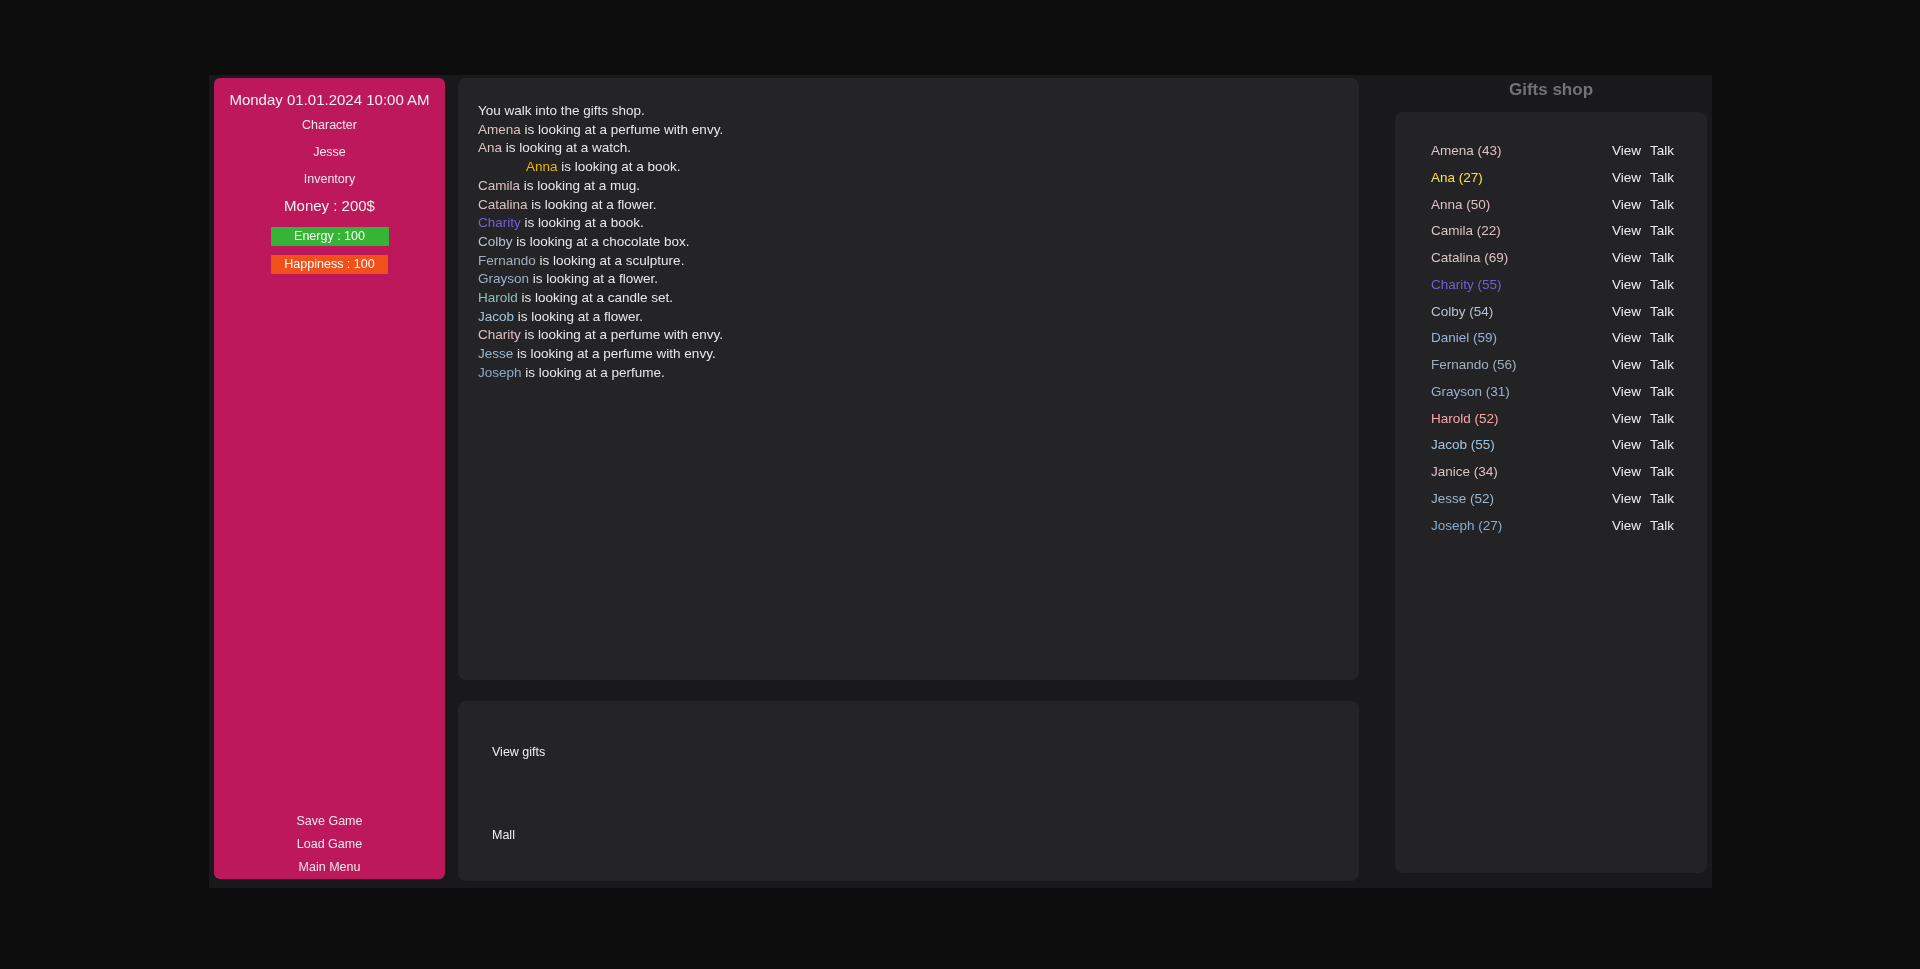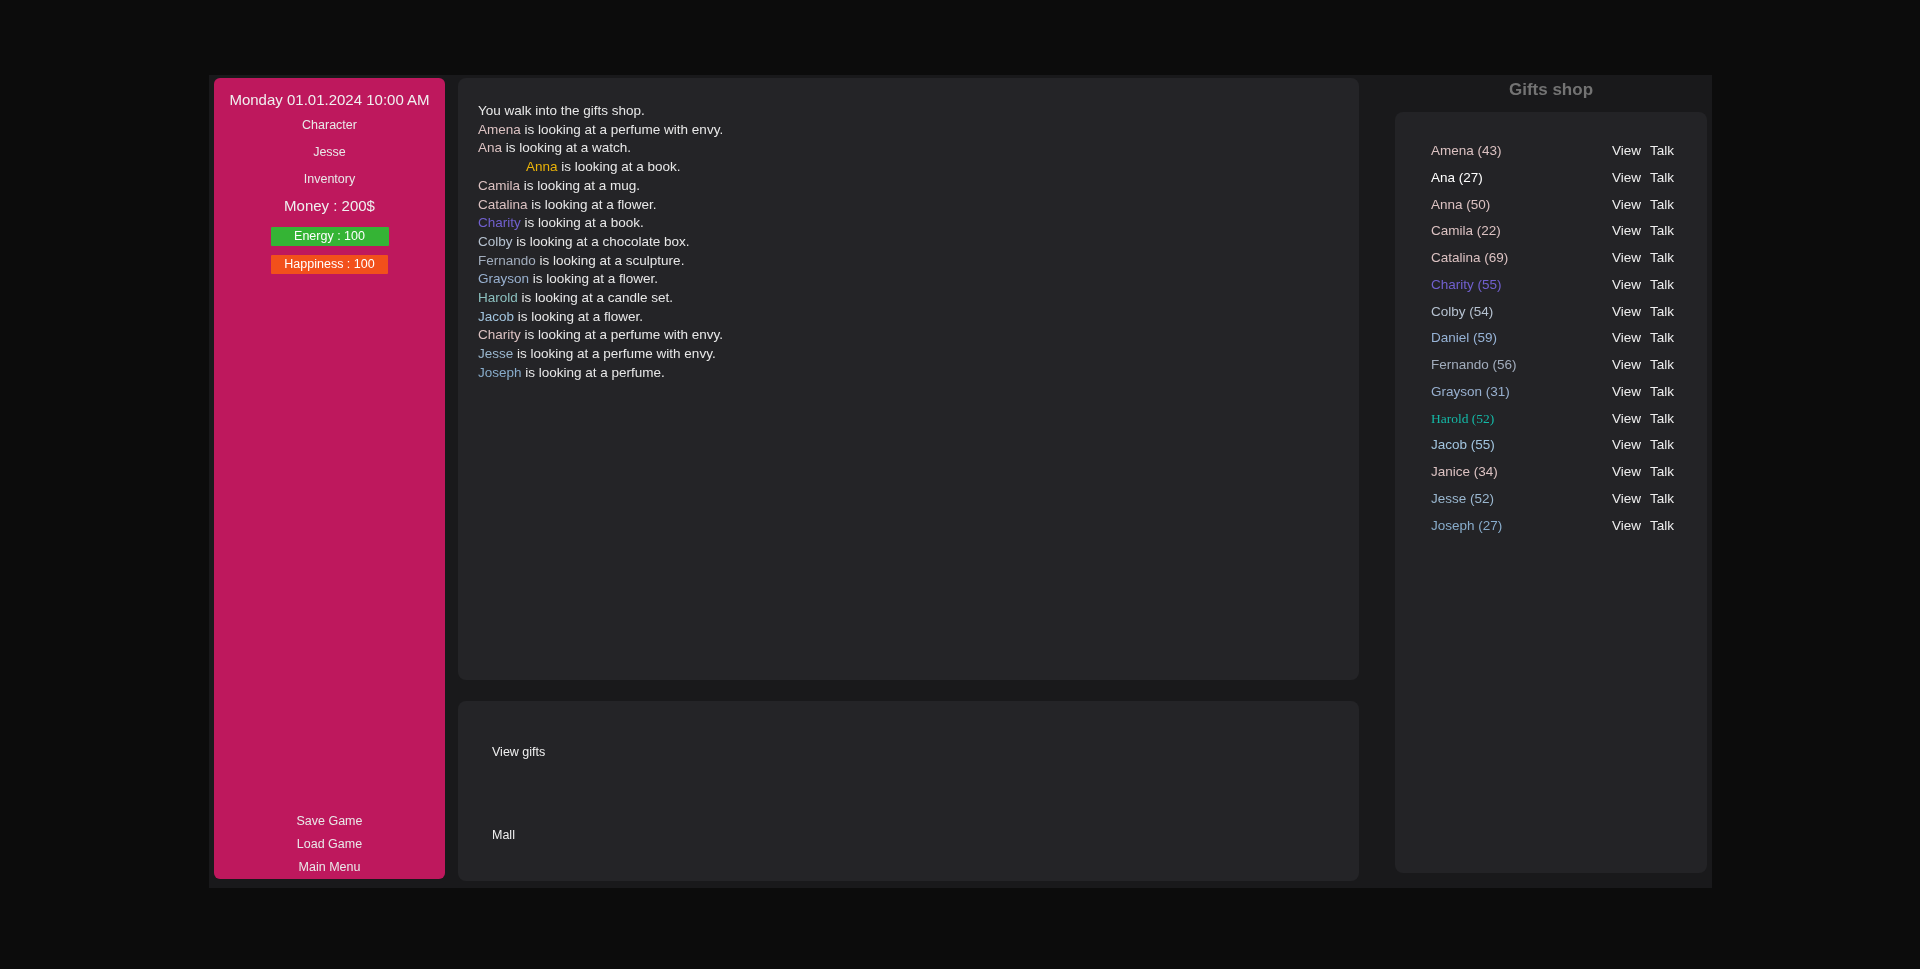--- a/index.html
+++ b/index.html
@@ -113,21 +113,21 @@
 
   <div class="shop-title">Gifts shop</div>
   <section class="shop-panel">
     <div id="shop-rows">
         <div class="shop-row">
           <span class="shop-name" style="color: rgb(220, 194, 194);">Amena (43)</span>
           <span class="shop-view">View</span>
           <span class="shop-talk">Talk</span>
         </div>
         <div class="shop-row">
-          <span class="shop-name" style="color: #ffffff;">Ana (27)</span>
+          <span class="shop-name" style="color: #fde047;">Ana (27)</span>
           <span class="shop-view">View</span>
           <span class="shop-talk">Talk</span>
         </div>
         <div class="shop-row">
           <span class="shop-name" style="color: rgb(220, 194, 194);">Anna (50)</span>
           <span class="shop-view">View</span>
           <span class="shop-talk">Talk</span>
         </div>
         <div class="shop-row">
           <span class="shop-name" style="color: rgb(220, 194, 194);">Camila (22)</span>
@@ -158,21 +158,21 @@
           <span class="shop-name" style="color: rgb(162, 173, 189);">Fernando (56)</span>
           <span class="shop-view">View</span>
           <span class="shop-talk">Talk</span>
         </div>
         <div class="shop-row">
           <span class="shop-name" style="color: rgb(152, 176, 207);">Grayson (31)</span>
           <span class="shop-view">View</span>
           <span class="shop-talk">Talk</span>
         </div>
         <div class="shop-row">
-          <span class="shop-name" style="color: #14b8a6; font-family: Liberation Serif, serif;">Harold (52)</span>
+          <span class="shop-name" style="color: #fca5a5;">Harold (52)</span>
           <span class="shop-view">View</span>
           <span class="shop-talk">Talk</span>
         </div>
         <div class="shop-row">
           <span class="shop-name" style="color: rgb(162, 197, 223);">Jacob (55)</span>
           <span class="shop-view">View</span>
           <span class="shop-talk">Talk</span>
         </div>
         <div class="shop-row">
           <span class="shop-name" style="color: rgb(220, 194, 194);">Janice (34)</span>

